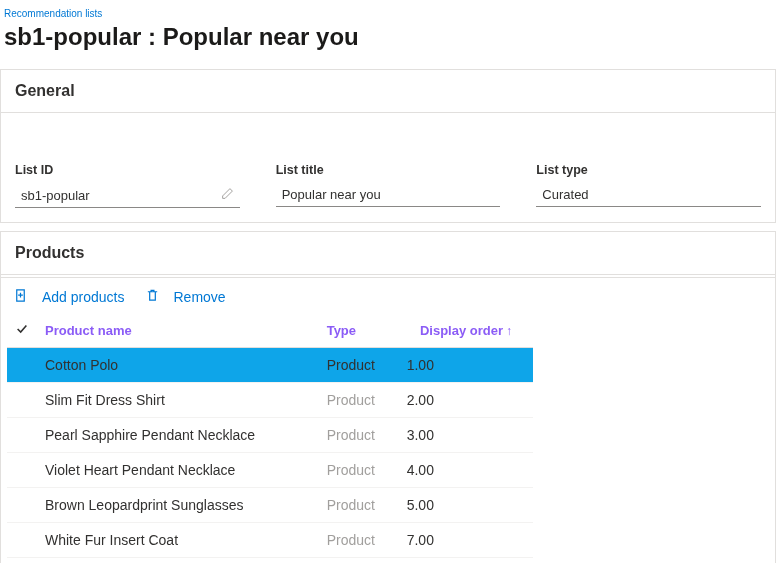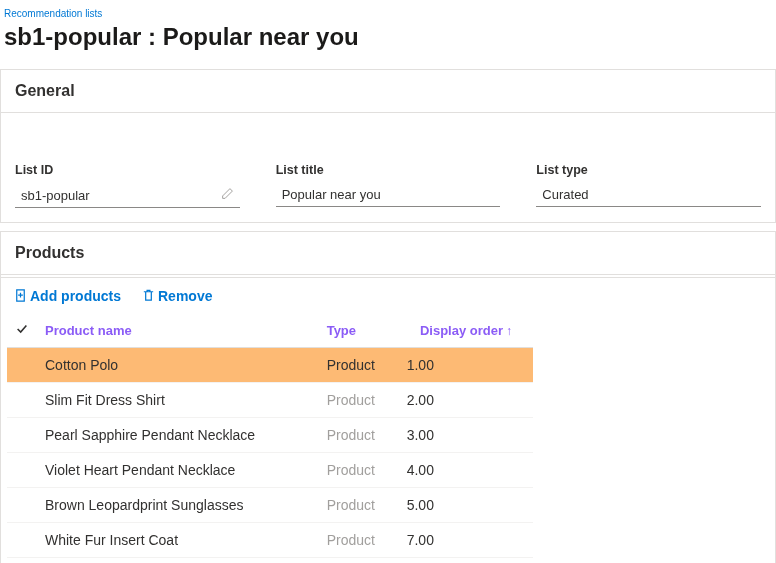--- a/index.html
+++ b/index.html
@@ -74,23 +74,23 @@
   }
   .cmdbar {
     display: flex;
     gap: 20px;
     padding: 10px 12px 8px 12px;
     color: #0078d4;
     font-size: 14px;
   }
   .cmdbar .cmd {
     display: flex;
-    gap: 2px;
+    align-items: center;
+    gap: 14px;
     cursor: pointer;
-    font-weight: bold;
   }
   .cmdbar svg { width: 15px; height: 15px; }
   table {
     width: 68%;
     border-collapse: collapse;
     margin: 0 6px 10px 6px;
   }
   thead th {
     text-align: left;
     font-size: 13px;
@@ -105,21 +105,21 @@
   tbody td {
     padding: 9px 8px;
     font-size: 14px;
     color: #323130;
     border-bottom: 1px solid #f3f2f1;
   }
   tbody td.sel { width: 28px; }
   tbody td.type-cell { color: #a19f9d; }
   tbody tr.selected td.type-cell { color: #323130; }
   tbody td.order-cell { text-align: left; }
-  tbody tr.selected td { background: #fdba74; margin-left: 24px; }
+  tbody tr.selected td { background: #0ea5e9; margin-left: 24px; }
   .check-icon svg { width:14px; height:14px; stroke:#323130; }
   .sort-arrow { font-size: 12px; margin-left:3px; }
   .toolbar-line {
     border-top: 1px solid #e1dfdd;
     margin-top: 2px;
   }
 </style>
 </head>
 <body>
 

